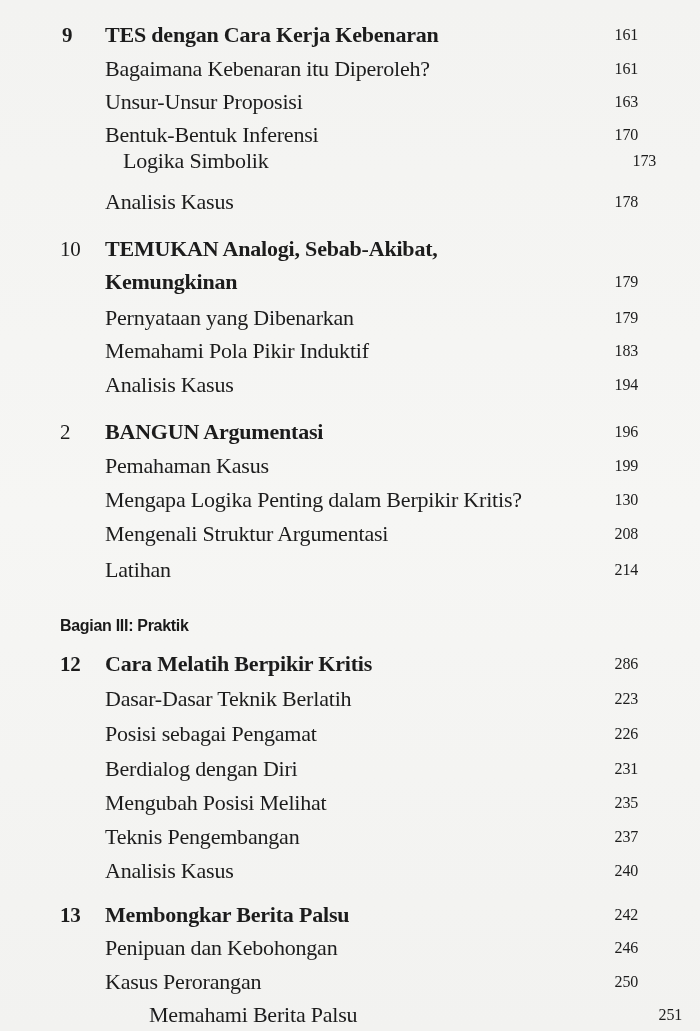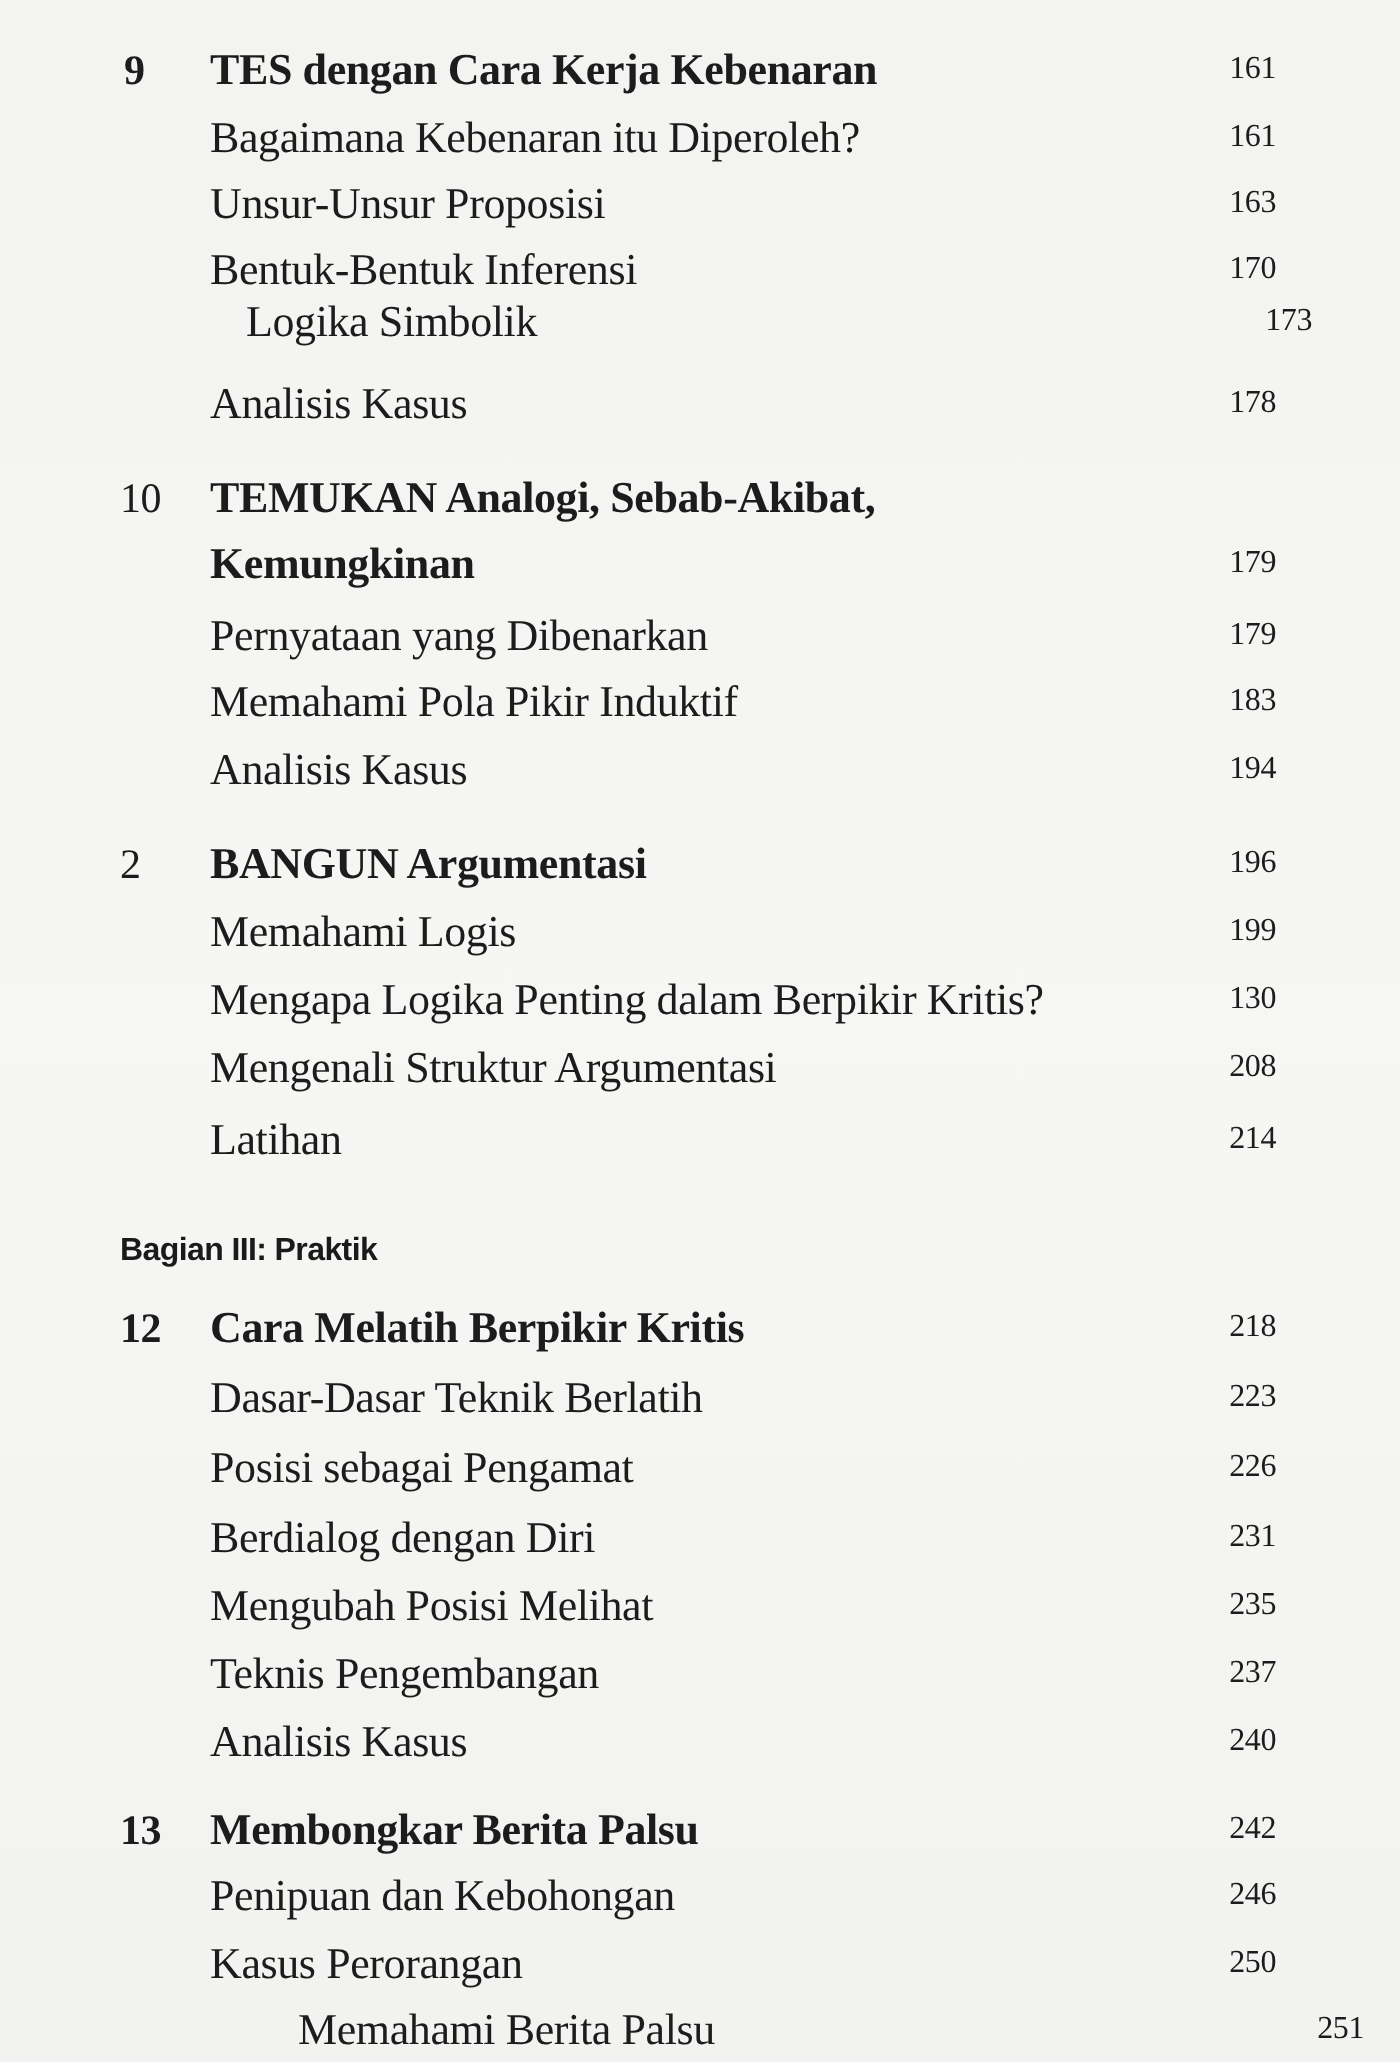--- a/index.html
+++ b/index.html
@@ -118,42 +118,42 @@
       <span class="title">Analisis Kasus</span>
       <span class="page-no">194</span>
     </div>
 
     <div class="row" style="top:417px;">
       <span class="num wide">2</span>
       <span class="title chapter">BANGUN Argumentasi</span>
       <span class="page-no">196</span>
     </div>
     <div class="row" style="top:451px;">
-      <span class="title">Memahami Logis</span>
+      <span class="title">Pemahaman Kasus</span>
       <span class="page-no">199</span>
     </div>
     <div class="row" style="top:485px;">
       <span class="title">Mengapa Logika Penting dalam Berpikir Kritis?</span>
       <span class="page-no">130</span>
     </div>
     <div class="row" style="top:519px;">
       <span class="title">Mengenali Struktur Argumentasi</span>
       <span class="page-no">208</span>
     </div>
     <div class="row" style="top:555px;">
       <span class="title">Latihan</span>
       <span class="page-no">214</span>
     </div>
 
     <div class="part-heading" style="top:611px;">Bagian III: Praktik</div>
 
     <div class="row" style="top:649px;">
       <span class="num wide bold">12</span>
       <span class="title chapter">Cara Melatih Berpikir Kritis</span>
-      <span class="page-no">218</span>
+      <span class="page-no">286</span>
     </div>
     <div class="row" style="top:684px;">
       <span class="title">Dasar-Dasar Teknik Berlatih</span>
       <span class="page-no">223</span>
     </div>
     <div class="row" style="top:719px;">
       <span class="title">Posisi sebagai Pengamat</span>
       <span class="page-no">226</span>
     </div>
     <div class="row" style="top:754px;">

